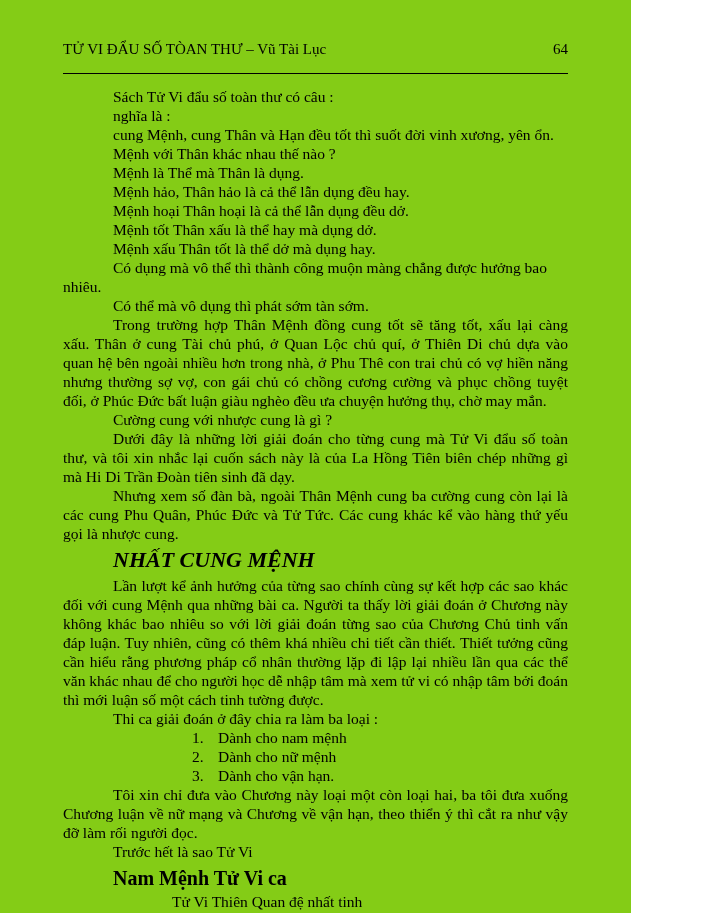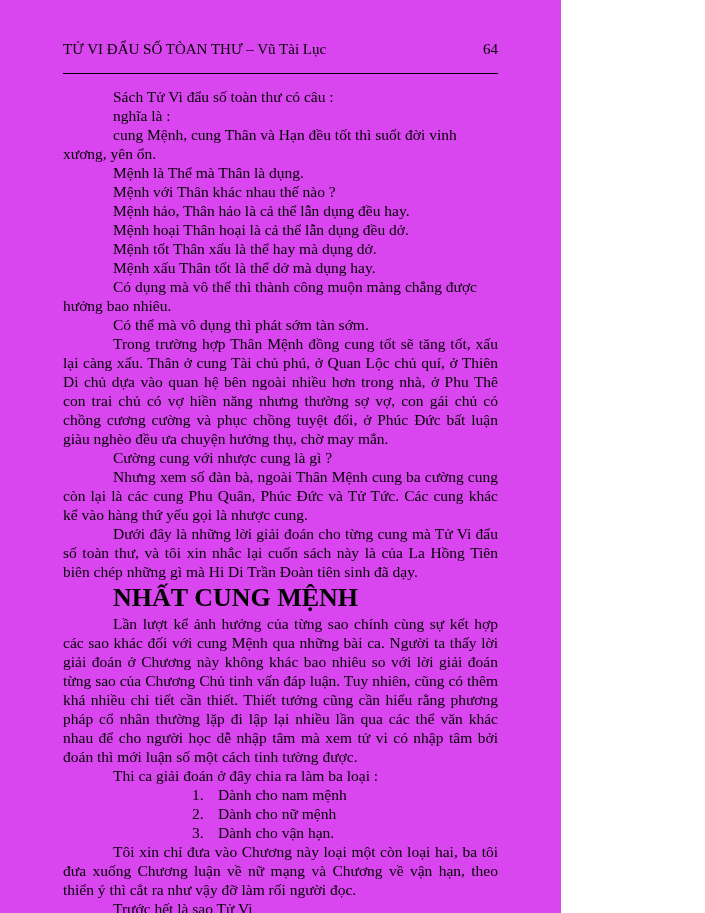--- a/index.html
+++ b/index.html
@@ -1,20 +1,20 @@
 <!DOCTYPE html>
 <html><head>
 <meta charset="utf-8">
 <style>
   html, body { margin: 0; padding: 0; background: #ffffff; }
   .page {
-    width: 561px;
+    width: 631px;
     height: 913px;
     box-sizing: border-box;
-    background: #d946ef;
+    background: #84cc16;
     color: #000000;
     font-family: "Liberation Serif", "DejaVu Serif", serif;
     font-size: 15.5px;
     line-height: 19px;
     padding: 40px 63px 0 63px;
     overflow: hidden;
   }
   .header {
     display: flex;
     justify-content: space-between;
@@ -25,25 +25,26 @@
     margin-bottom: 13px;
   }
   p { margin: 0; }
   .indent { text-indent: 50px; }
   .just { text-align: justify; text-indent: 50px; }
   .quote { padding-left: 82px; }
   .list-row { padding-left: 129px; }
   .list-num { display: inline-block; width: 26px; }
   .verse { padding-left: 109px; }
   h1.section {
-    font-size: 26px;
+    font-size: 22px;
     line-height: 31px;
     font-weight: bold;
     margin: 1px 0 1px 0;
     text-indent: 50px;
+    font-style: italic;
   }
   h2.poem {
     font-size: 20px;
     line-height: 26px;
     font-weight: bold;
     margin: 4px 0 1px 0;
     text-indent: 50px;
   }
 </style>
 </head>
@@ -52,34 +53,34 @@
 <div class="page">
 
   <div class="header">
     <span>TỬ VI ĐẨU SỐ TÒAN THƯ – Vũ Tài Lục</span>
     <span>64</span>
   </div>
 
   <p class="indent">Sách Tử Vi đẩu số toàn thư có câu :</p>
   <p class="indent">nghĩa là :</p>
   <p class="indent">cung Mệnh, cung Thân và Hạn đều tốt thì suốt đời vinh xương, yên ổn.</p>
+  <p class="indent">Mệnh với Thân khác nhau thế nào ?</p>
+
   <p class="indent">Mệnh là Thể mà Thân là dụng.</p>
-
-  <p class="indent">Mệnh với Thân khác nhau thế nào ?</p>
   <p class="indent">Mệnh hảo, Thân hảo là cả thể lẫn dụng đều hay.</p>
   <p class="indent">Mệnh hoại Thân hoại là cả thể lẫn dụng đều dở.</p>
   <p class="indent">Mệnh tốt Thân xấu là thể hay mà dụng dở.</p>
   <p class="indent">Mệnh xấu Thân tốt là thể dở mà dụng hay.</p>
   <p class="indent">Có dụng mà vô thể thì thành công muộn màng chẳng được hưởng bao nhiêu.</p>
   <p class="indent">Có thể mà vô dụng thì phát sớm tàn sớm.</p>
 
   <p class="just">Trong trường hợp Thân Mệnh đồng cung tốt sẽ tăng tốt, xấu lại càng xấu. Thân ở cung Tài chủ phú, ở Quan Lộc chủ quí, ở Thiên Di chủ dựa vào quan hệ bên ngoài nhiều hơn trong nhà, ở Phu Thê con trai chủ có vợ hiền năng nhưng thường sợ vợ, con gái chủ có chồng cương cường và phục chồng tuyệt đối, ở Phúc Đức bất luận giàu nghèo đều ưa chuyện hưởng thụ, chờ may mắn.</p>
   <p class="indent">Cường cung với nhược cung là gì ?</p>
+  <p class="just">Dưới đây là những lời giải đoán cho từng cung mà Tử Vi đẩu số toàn thư, và tôi xin nhắc lại cuốn sách này là của La Hồng Tiên biên chép những gì mà Hi Di Trần Đoàn tiên sinh đã dạy.</p>
   <p class="just">Nhưng xem số đàn bà, ngoài Thân Mệnh cung ba cường cung còn lại là các cung Phu Quân, Phúc Đức và Tử Tức. Các cung khác kể vào hàng thứ yếu gọi là nhược cung.</p>
-  <p class="just">Dưới đây là những lời giải đoán cho từng cung mà Tử Vi đẩu số toàn thư, và tôi xin nhắc lại cuốn sách này là của La Hồng Tiên biên chép những gì mà Hi Di Trần Đoàn tiên sinh đã dạy.</p>
 
   <h1 class="section">NHẤT CUNG MỆNH</h1>
 
   <p class="just">Lần lượt kể ảnh hưởng của từng sao chính cùng sự kết hợp các sao khác đối với cung Mệnh qua những bài ca. Người ta thấy lời giải đoán ở Chương này không khác bao nhiêu so với lời giải đoán từng sao của Chương Chủ tinh vấn đáp luận. Tuy nhiên, cũng có thêm khá nhiều chi tiết cần thiết. Thiết tưởng cũng cần hiểu rằng phương pháp cổ nhân thường lặp đi lập lại nhiều lần qua các thể văn khác nhau để cho người học dễ nhập tâm mà xem tử vi có nhập tâm bởi đoán thì mới luận số một cách tinh tường được.</p>
   <p class="indent">Thi ca giải đoán ở đây chia ra làm ba loại :</p>
 
   <p class="list-row"><span class="list-num">1.</span><span>Dành cho nam mệnh</span></p>
   <p class="list-row"><span class="list-num">2.</span><span>Dành cho nữ mệnh</span></p>
   <p class="list-row"><span class="list-num">3.</span><span>Dành cho vận hạn.</span></p>
 

